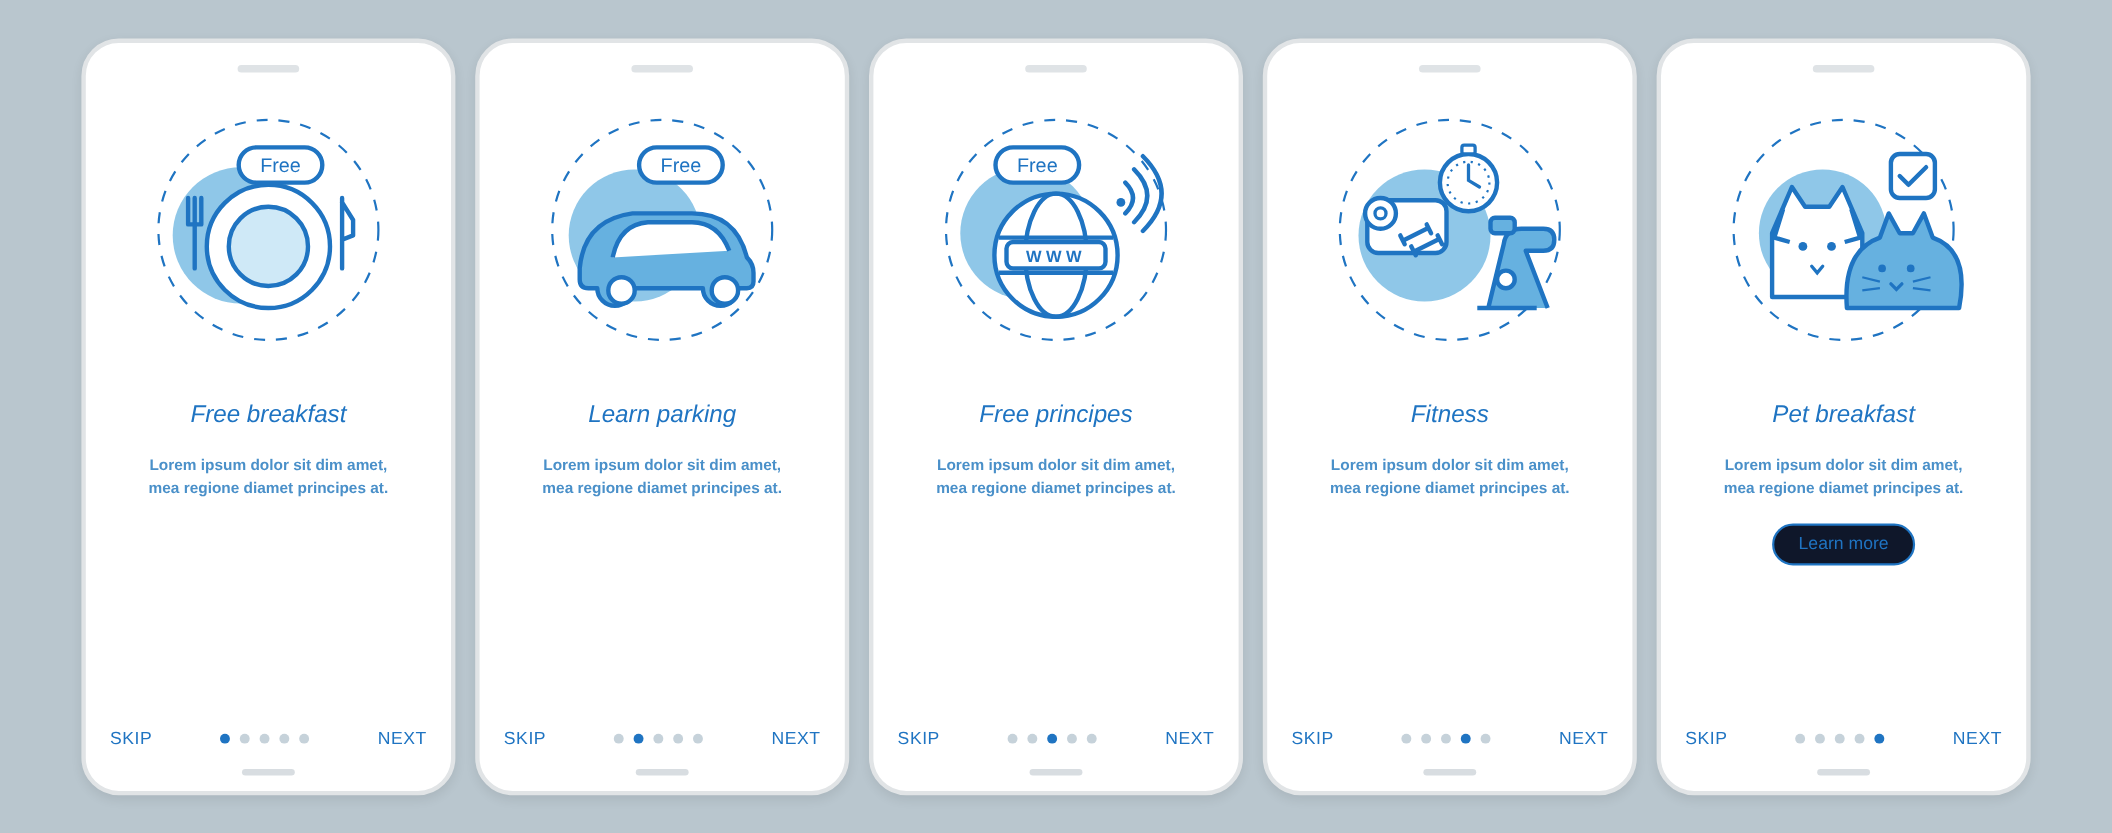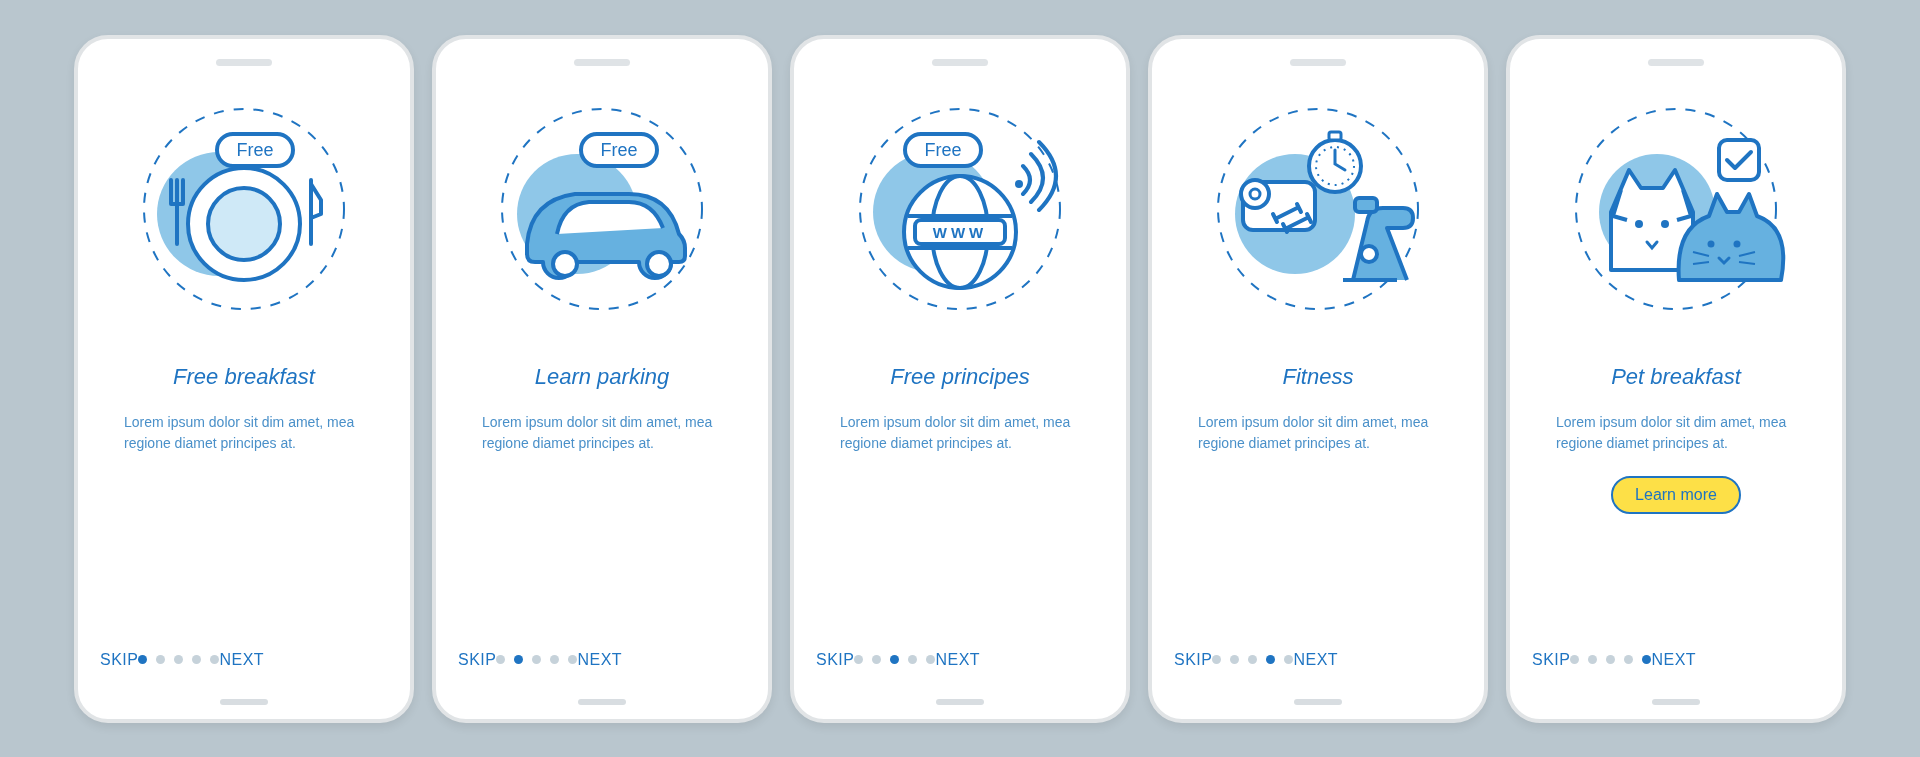--- a/index.html
+++ b/index.html
@@ -41,43 +41,44 @@
     color: #1f74c2;
     font-size: 22px;
     text-align: center;
     font-style: italic;
   }
   .desc {
     margin-top: 22px;
     color: #4a90c9;
     font-size: 14px;
     line-height: 1.5;
-    text-align: left;
+    text-align: center;
     max-width: 240px;
+    font-weight: bold;
   }
   .learn-more {
     margin-top: 22px;
     border: 2px solid #1f74c2;
     color: #1f74c2;
-    background: #fde047;
+    background: #0f172a;
     font-size: 16px;
     padding: 8px 22px;
     border-radius: 22px;
     cursor: pointer;
   }
   .spacer { flex: 1; }
   .nav {
     width: 100%;
     display: flex;
     align-items: center;
-    justify-content: flex-start;
+    justify-content: space-between;
     color: #1f74c2;
     font-size: 16px;
     letter-spacing: .5px;
-    margin-bottom: 20px;
+    margin-bottom: 8px;
   }
   .dots { display: flex; gap: 9px; }
   .dot { width: 9px; height: 9px; border-radius: 50%; background: #c6d2da; }
   .dot.active { background: #1f74c2; }
   .nav span { cursor: pointer; }
   .home-pill {
     width: 48px; height: 6px; background: #d8dde1; border-radius: 3px;
     margin-top: 10px;
   }
 </style>

